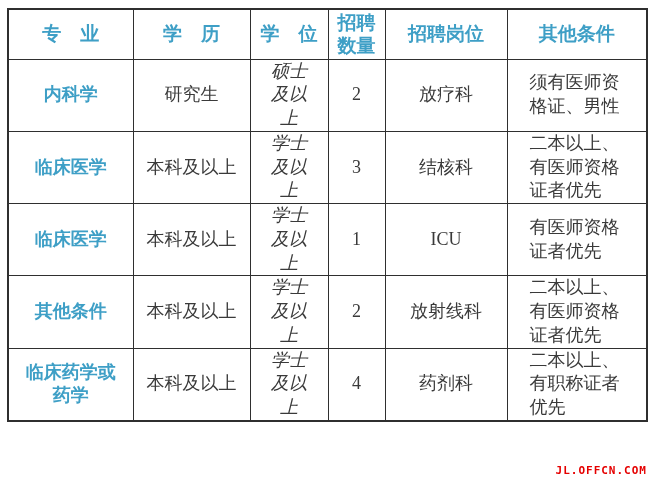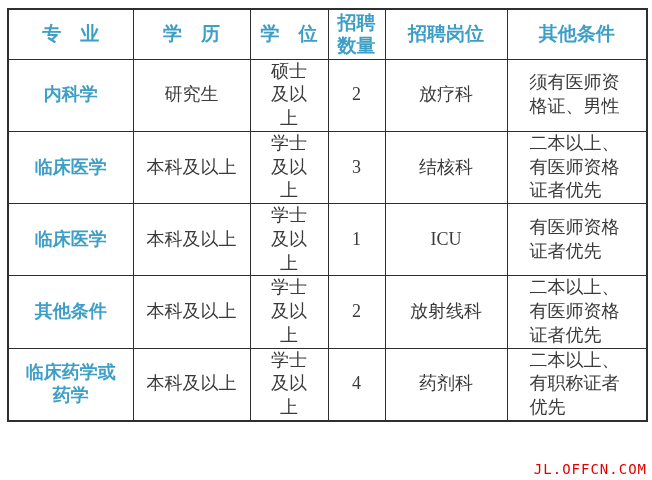--- a/index.html
+++ b/index.html
@@ -52,36 +52,36 @@
     padding:0 11px;
     font-family:"Liberation Sans", sans-serif;
   }
   td.c-edu, td.c-degree, td.c-count, td.c-pos, td.c-cond{
     color:var(--text);
     font-size:18px;
     line-height:1.32;
     font-family:"Liberation Serif", serif;
   }
   td.c-edu{padding:0 4px;margin-left:32px;}
-  td.c-degree{padding:0 18px;}
+  td.c-degree{padding:0 18px;font-style:italic;}
   td.c-count{padding:0 2px;}
   td.c-pos{padding:0 4px;}
   td.c-cond{
     text-align:left;
     padding:0 22px;
   }
   .watermark{
     position:absolute;
     right:3px;
     bottom:2px;
     background:rgba(255,255,255,0.92);
     color:var(--wm);
     font-family:"DejaVu Sans Mono", monospace;
-    font-weight:normal;
-    font-size:14px;
+    font-weight:bold;
+    font-size:11px;
     letter-spacing:1px;
     padding:1px 2px;
     line-height:1.1;
   }
 </style>
 </head>
 <body>
 
 <div class="page">
 

